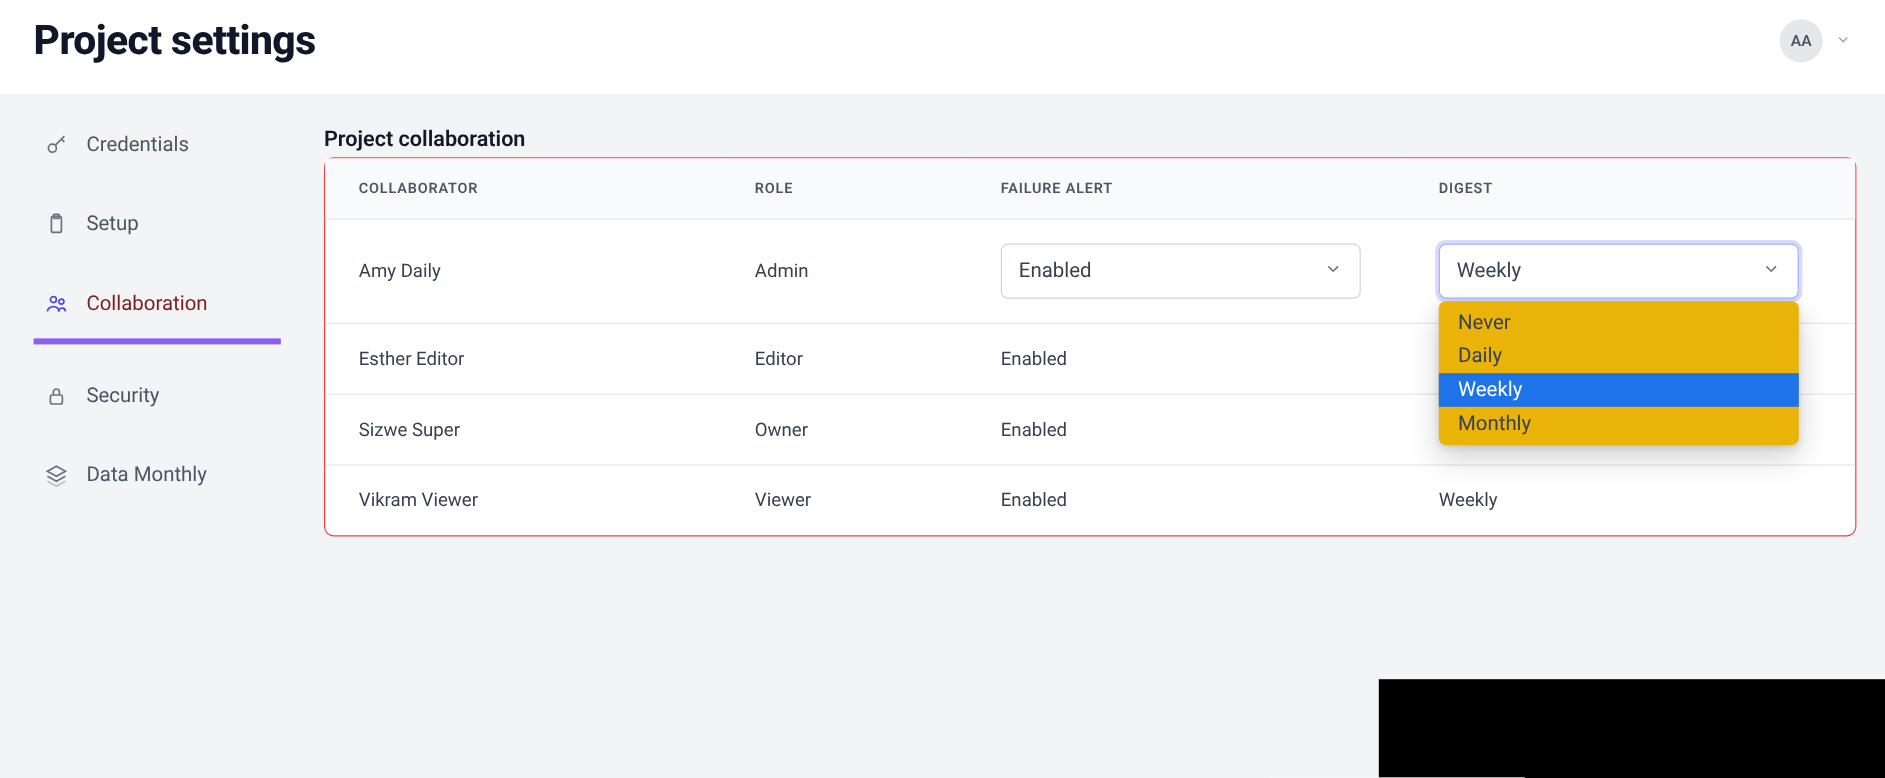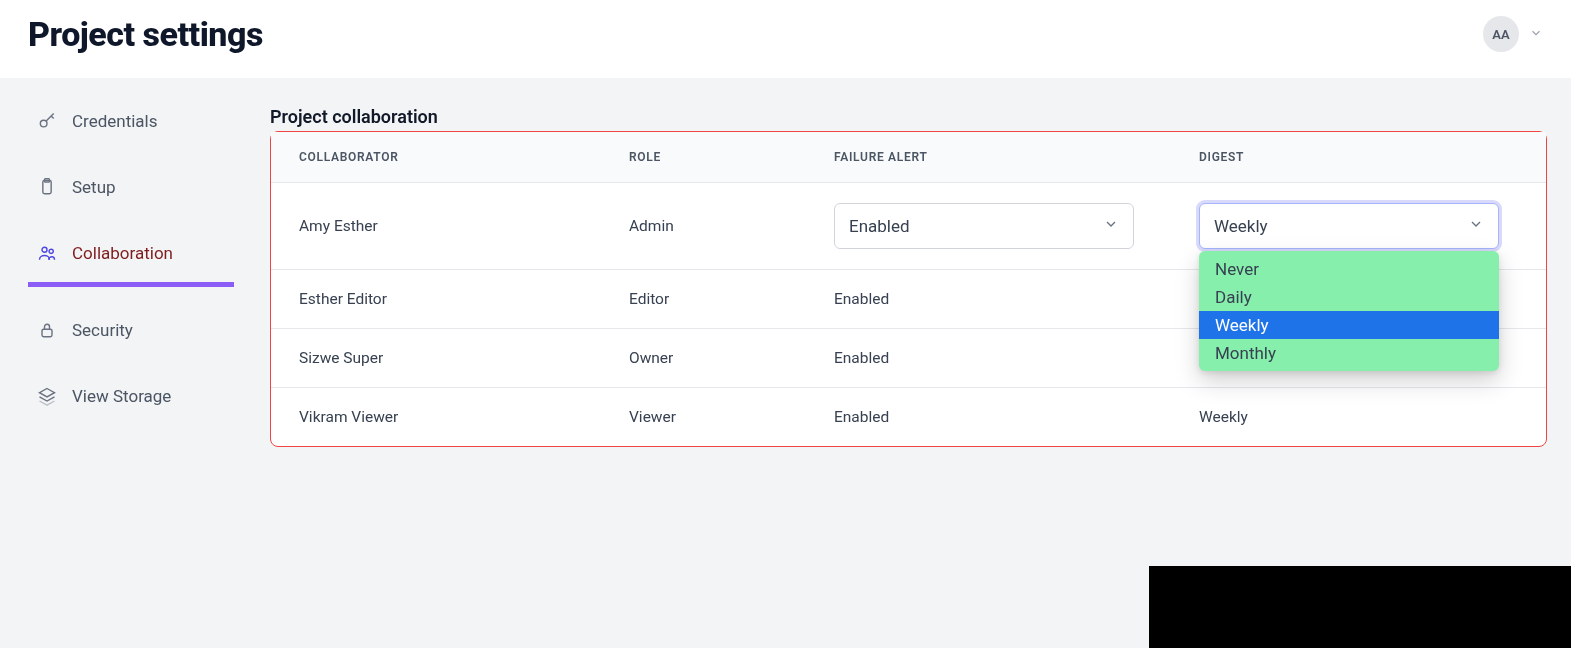--- a/index.html
+++ b/index.html
@@ -163,21 +163,21 @@
     box-shadow: 0 0 0 3px rgba(99,102,241,0.25);
   }
   .select .chev { color: #6b7280; }
 
   
   .dropdown {
     position: absolute;
     top: 47px;
     left: -1px;
     right: -1px;
-    background: #86efac;
+    background: #eab308;
     border-radius: 6px;
     box-shadow: 0 10px 25px rgba(0,0,0,0.18), 0 2px 6px rgba(0,0,0,0.1);
     z-index: 50;
     padding: 4px 0;
   }
   .dropdown-option {
     padding: 4px 16px;
     font-size: 17px;
     color: #374151;
     cursor: pointer;
@@ -254,41 +254,41 @@
       <span>Security</span>
     </div>
     <div class="sidebar-item">
       <span class="icon">
         <svg viewBox="0 0 24 24">
             <polygon points="12 3 21 8 12 13 3 8 12 3"></polygon>
             <polyline points="3 13 12 18 21 13"></polyline>
             <polyline points="3 18 12 23 21 18" opacity="0.4"></polyline>
           </svg>
       </span>
-      <span>View Storage</span>
+      <span>Data Monthly</span>
     </div>
   </nav>
 
   <main class="main">
     <div class="section-title">Project collaboration</div>
 
     <div class="card">
       <table>
         <thead>
           <tr>
             <th class="col-collab">COLLABORATOR</th>
             <th class="col-role">ROLE</th>
             <th class="col-alert">FAILURE ALERT</th>
             <th class="col-digest">DIGEST</th>
           </tr>
         </thead>
         <tbody>
 
           <tr>
-            <td>Amy Esther</td>
+            <td>Amy Daily</td>
             <td>Admin</td>
             <td>
               <div class="select">
                 <span>Enabled</span>
                 <span class="chev">
                   <svg width="16" height="16" viewBox="0 0 24 24" fill="none" stroke="currentColor" stroke-width="2">
                       <polyline points="6 9 12 15 18 9"></polyline>
                     </svg>
                 </span>
               </div>

